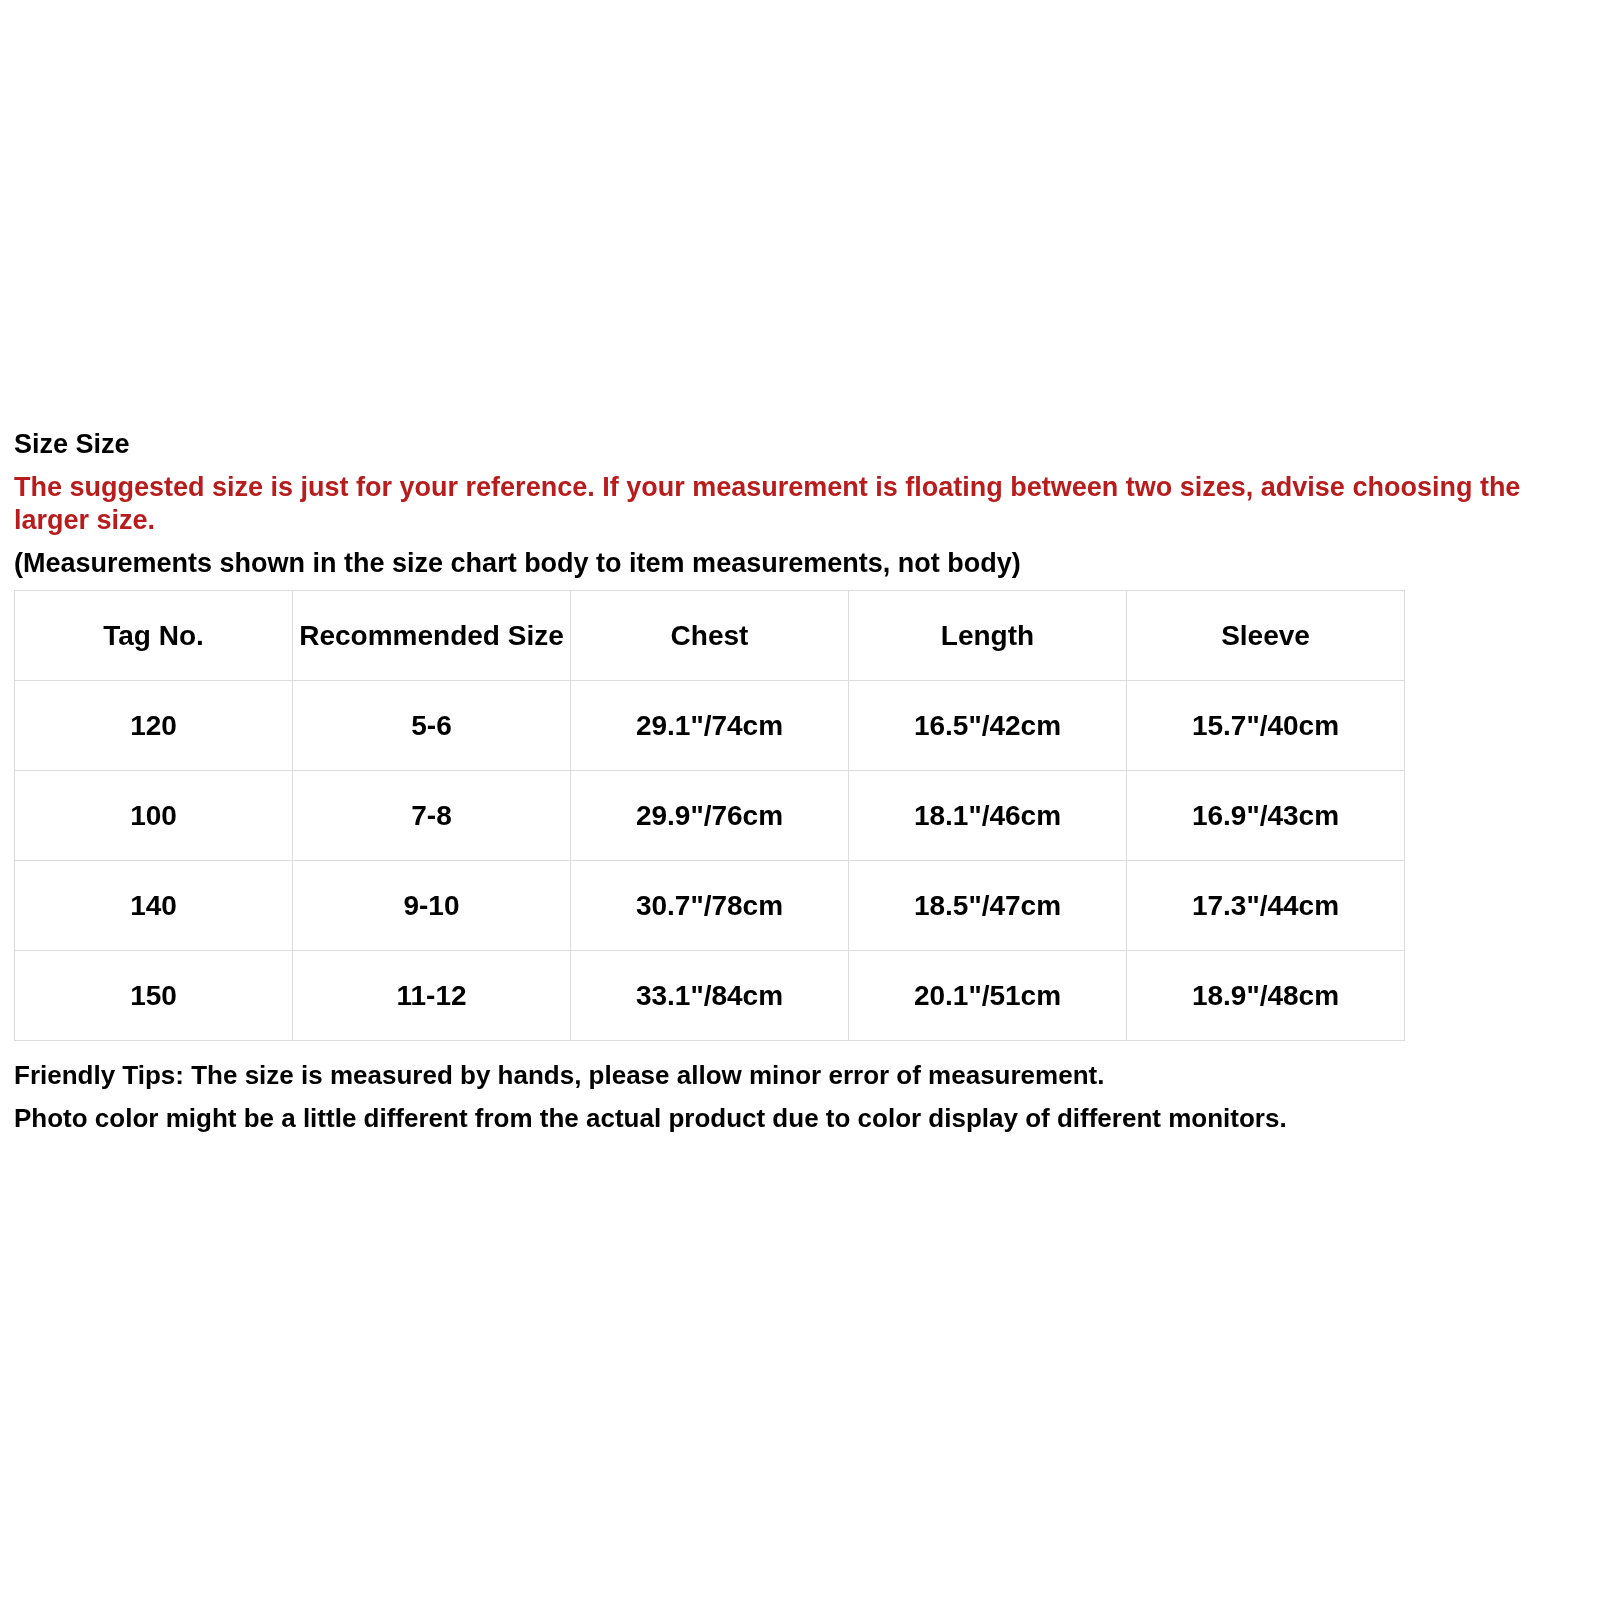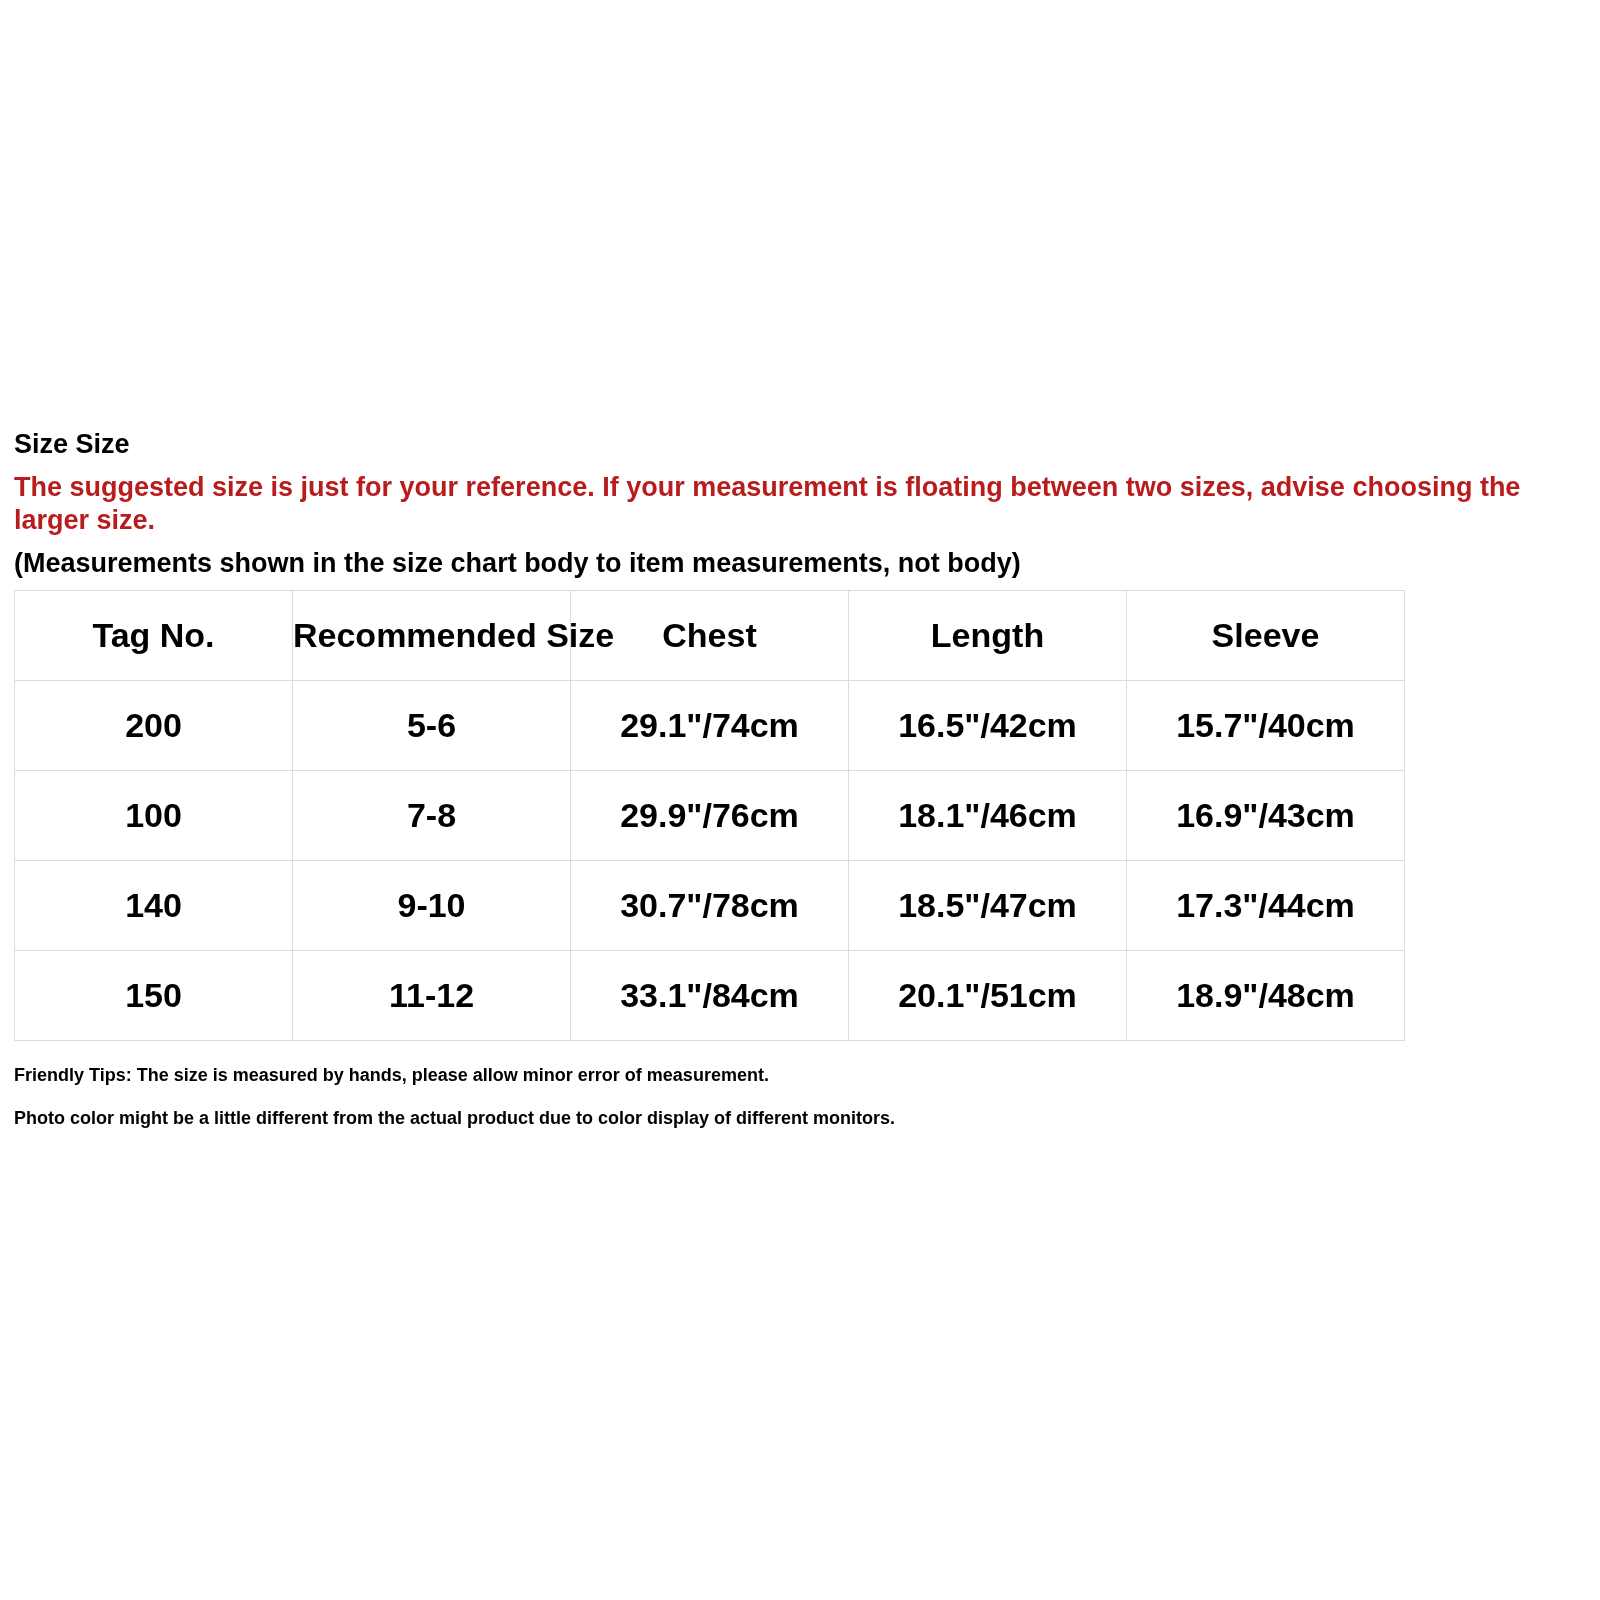--- a/index.html
+++ b/index.html
@@ -47,33 +47,33 @@
       border-collapse: collapse;
       table-layout: fixed;
       width: 1386px;
     }
     table.size-table td, table.size-table th {
       border: 1.5px solid #dcdcdc;
       width: 277px;
       height: 89px;
       text-align: center;
       vertical-align: middle;
-      font-size: 34px;
+      font-size: 28px;
       font-weight: bold;
       padding: 0;
       white-space: nowrap;
     }
     .footer {
       position: absolute;
       left: 14px;
       top: 1058px;
       width: 1560px;
     }
     .footer .tip {
-      font-size: 18px;
+      font-size: 26px;
       line-height: 34px;
       margin: 0 0 9px 0;
     }
   </style>
 </head>
 <body>
 
 <div class="container">
   <div class="title">Size Size</div>
   <div class="notice">The suggested size is just for your reference. If your measurement is floating between two sizes, advise choosing the larger size.</div>
@@ -85,21 +85,21 @@
     <tr>
       <th>Tag No.</th>
       <th>Recommended Size</th>
       <th>Chest</th>
       <th>Length</th>
       <th>Sleeve</th>
     </tr>
   </thead>
   <tbody>
     <tr>
-      <td>200</td>
+      <td>120</td>
       <td>5-6</td>
       <td>29.1"/74cm</td>
       <td>16.5"/42cm</td>
       <td>15.7"/40cm</td>
     </tr>
     <tr>
       <td>100</td>
       <td>7-8</td>
       <td>29.9"/76cm</td>
       <td>18.1"/46cm</td>

